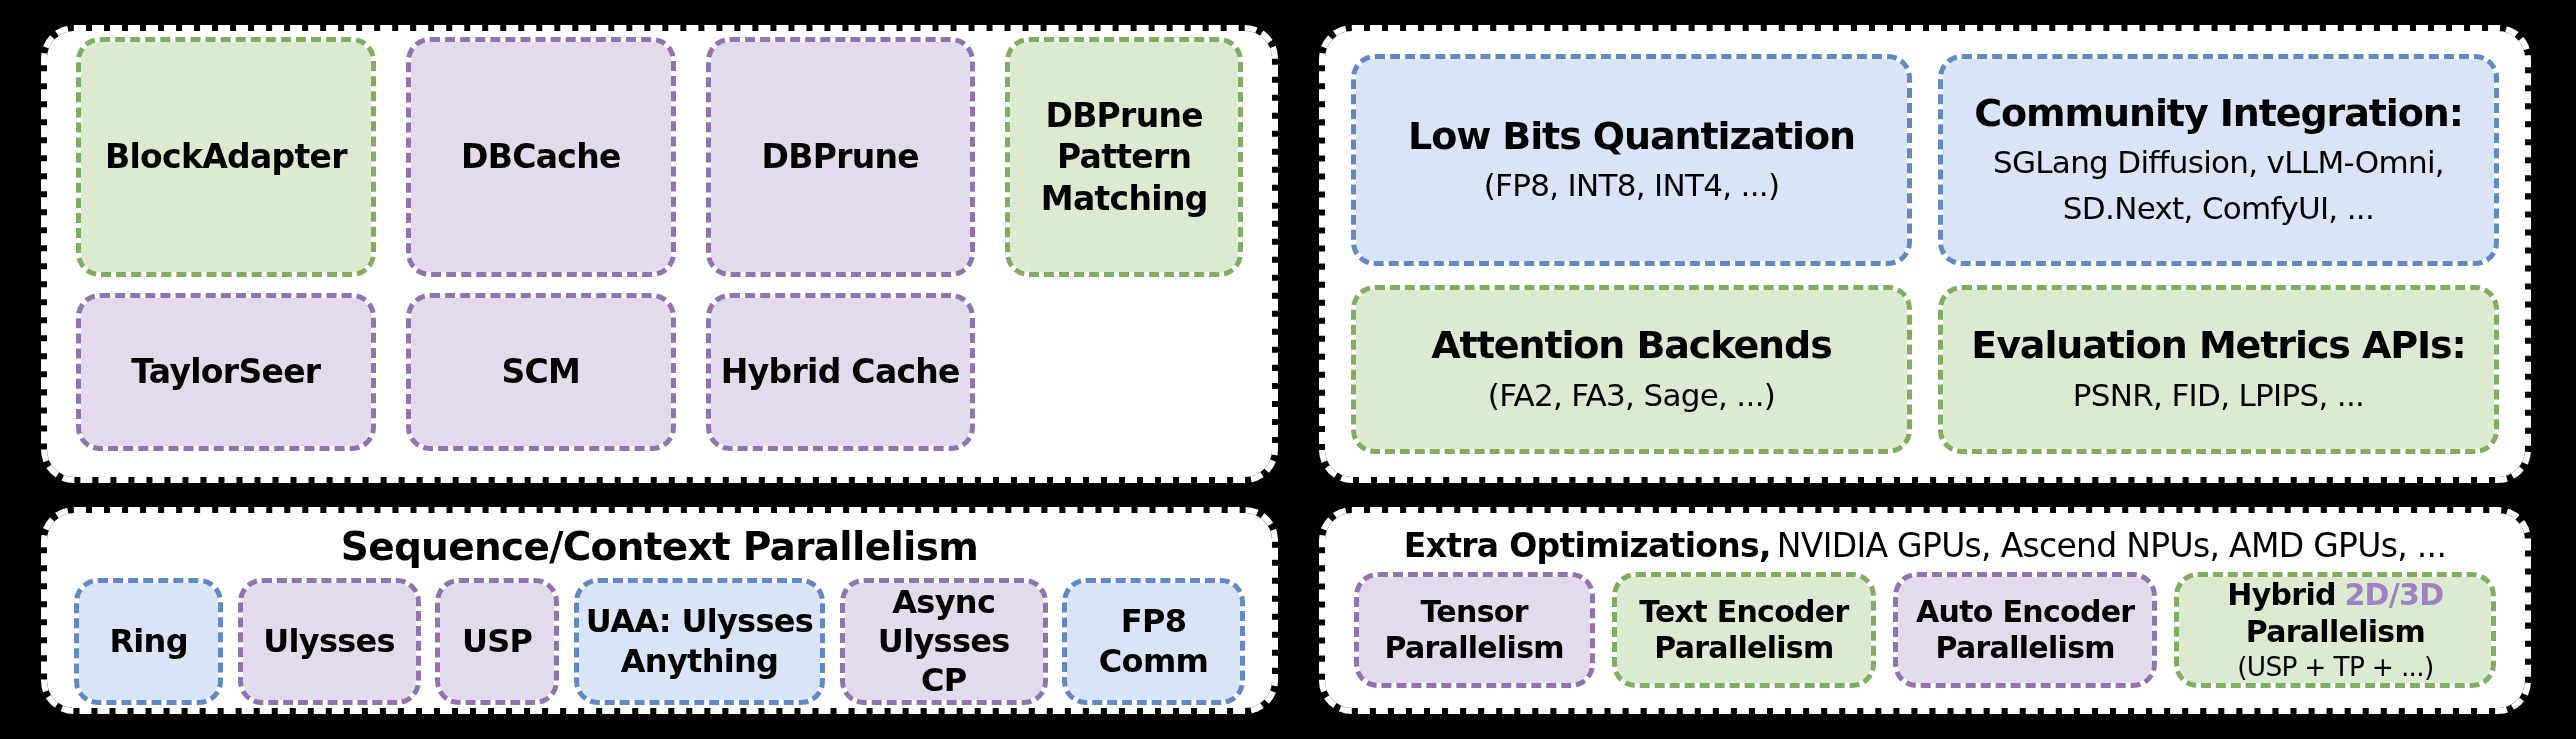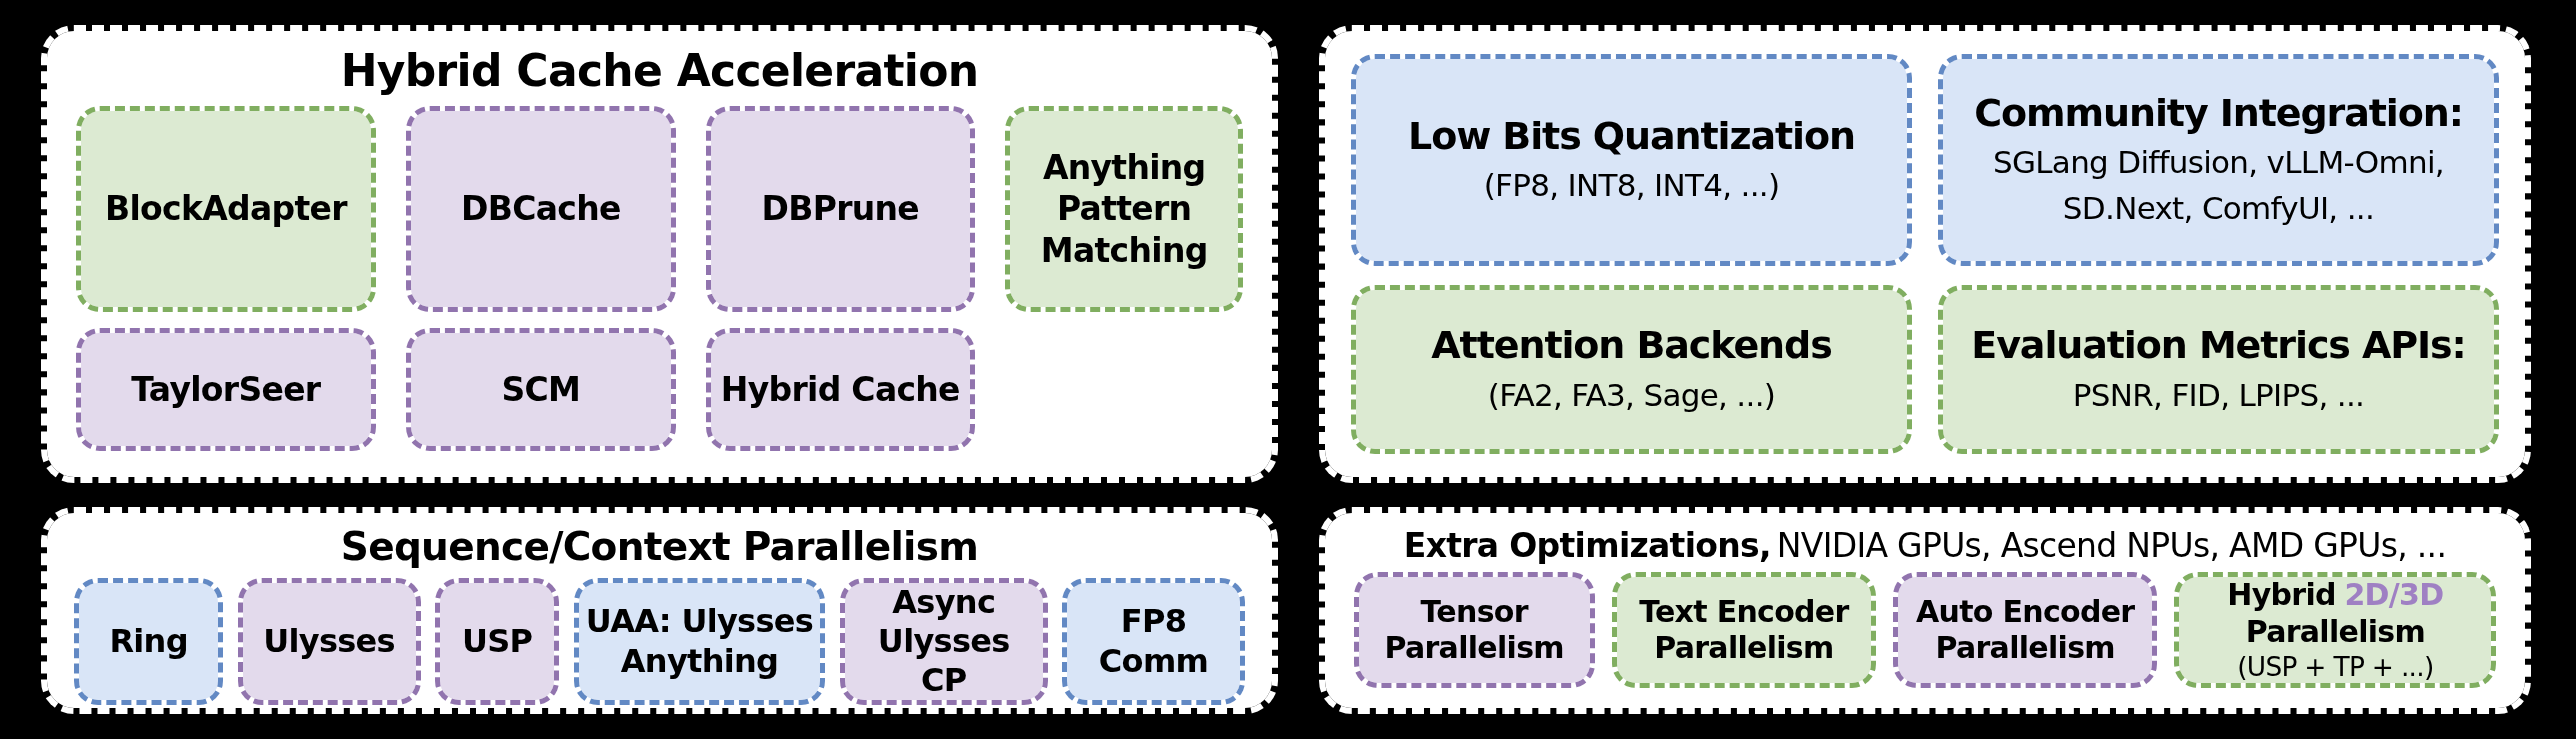--- a/index.html
+++ b/index.html
@@ -148,33 +148,32 @@
   }
   .accent { color: var(--accent_2d3d, #9f80c3); }
   .accent-gap { margin-left: 8.6px; }
 </style>
 </head>
 <body>
 
 <div class="canvas">
 
   <section class="panel">
-    <h2 class="panel-title hc-title">Hybrid Cache Acceleration</h2>
     <div class="hc-grid">
       <div class="box green">
         <span class="hc-label">BlockAdapter</span>
       </div>
       <div class="box purple">
         <span class="hc-label">DBCache</span>
       </div>
       <div class="box purple">
         <span class="hc-label">DBPrune</span>
       </div>
       <div class="box green">
-        <span class="hc-label">Anything Pattern Matching</span>
+        <span class="hc-label">DBPrune Pattern Matching</span>
       </div>
       <div class="box purple">
         <span class="hc-label">TaylorSeer</span>
       </div>
       <div class="box purple">
         <span class="hc-label">SCM</span>
       </div>
       <div class="box purple">
         <span class="hc-label">Hybrid Cache</span>
       </div>

